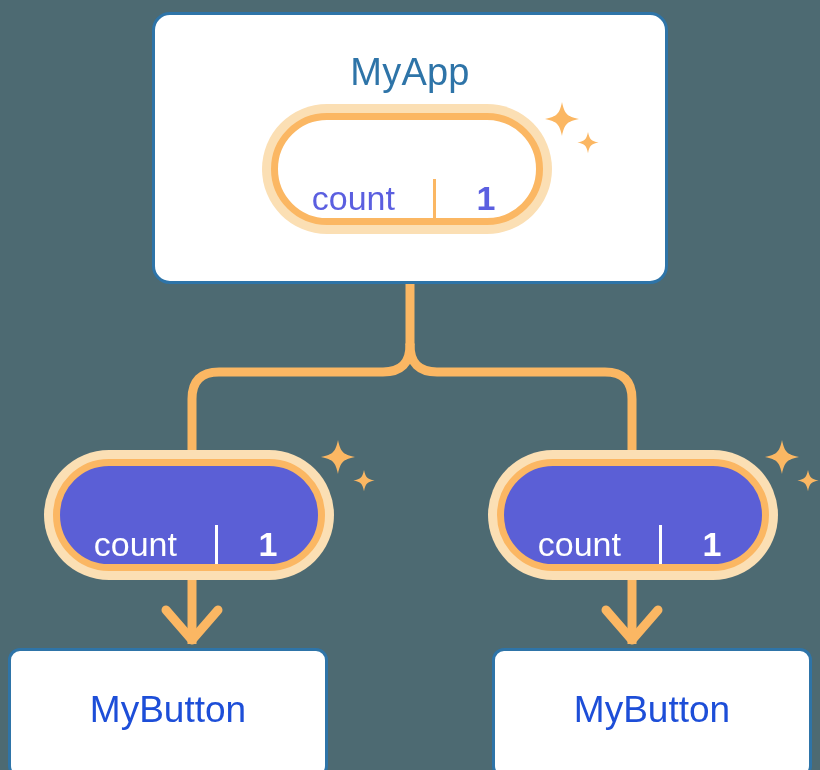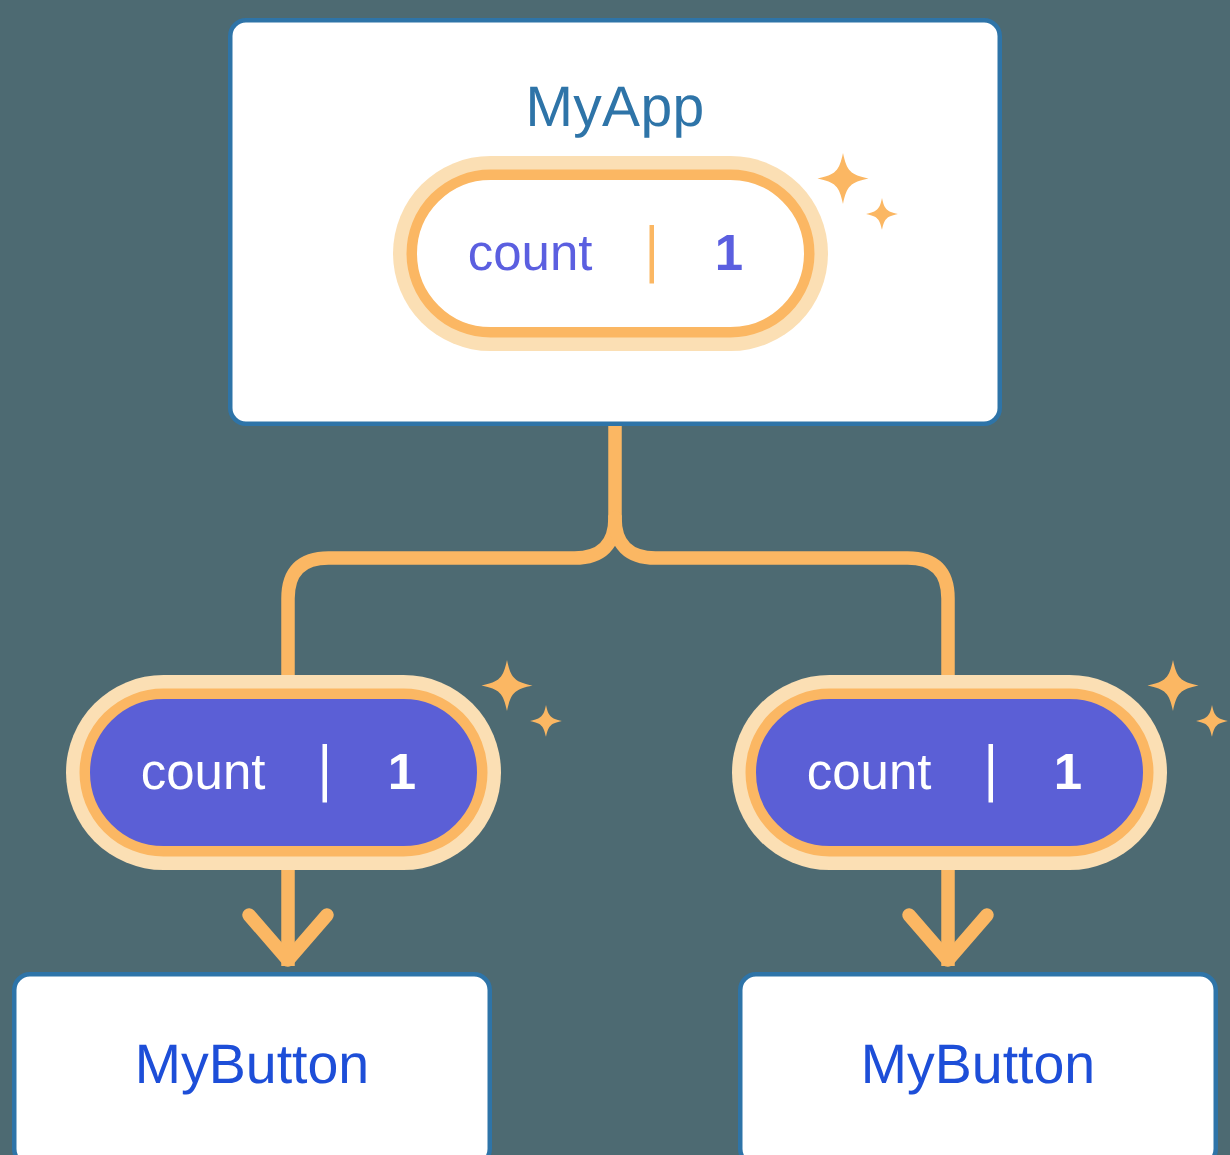--- a/index.html
+++ b/index.html
@@ -33,20 +33,21 @@
     background: #ffffff;
     border: 3px solid #2e74a8;
     border-radius: 12px;
     box-sizing: border-box;
   }
   #app-card {
     left: 152px;
     top: 12px;
     width: 516px;
     height: 272px;
+    border-radius: 18px;
   }
   .card-title {
     position: absolute;
     left: 0;
     right: 0;
     top: 36px;
     text-align: center;
     color: #2e74a8;
     font-size: 38px;
     font-weight: 400;
@@ -92,21 +93,21 @@
   .pill-inner {
     position: absolute;
     left: 9px;
     top: 9px;
     right: 9px;
     bottom: 9px;
     border-radius: 999px;
     border: 7px solid #fbb763;
     box-sizing: border-box;
     display: flex;
-    align-items: center;
+    align-items: flex-end;
     overflow: hidden;
   }
   .pill-key, .pill-val {
     display: flex;
     align-items: center;
     justify-content: center;
     font-size: 34px;
     box-sizing: border-box;
   }
   .pill-key {

